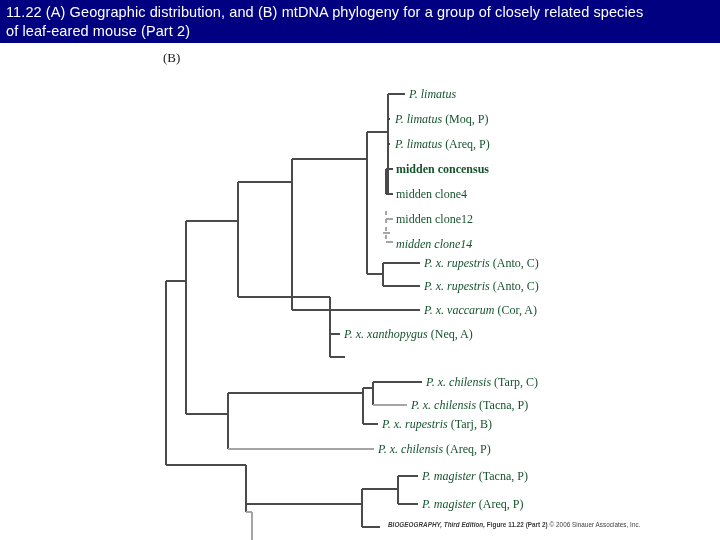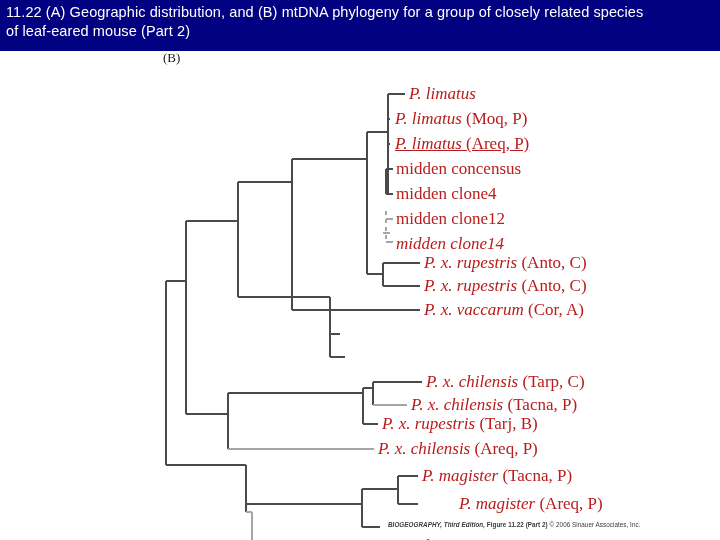--- a/index.html
+++ b/index.html
@@ -13,21 +13,21 @@
     font-family: "Liberation Sans", sans-serif;
     overflow: hidden;
     position: relative;
   }
 
   
   #slide-header {
     position: absolute;
     left: 0; top: 0;
     width: 720px;
-    height: 51px;
+    height: 43px;
     background: #000080;
     color: #ffffff;
     box-sizing: border-box;
     padding: 3px 6px 0 6px;
   }
   #slide-header .hdr-line {
     font-family: "Liberation Sans", sans-serif;
     font-size: 14.5px;
     line-height: 19px;
     letter-spacing: 0.1px;
@@ -56,22 +56,22 @@
     position: absolute;
     left: 0; top: 0;
     width: 720px;
     height: 497px;
   }
 
   
   .leaf-label {
     position: absolute;
     font-family: "Liberation Serif", serif;
-    font-size: 17px;
-    color: #b91c1c;
+    font-size: 12px;
+    color: #14532d;
     white-space: nowrap;
     line-height: 14px;
   }
   .leaf-label.italic { font-style: italic; }
   .leaf-label .plain { font-style: normal; }
 
   
   #figure-credit {
     position: absolute;
     left: 388px;
@@ -174,48 +174,49 @@
       <path d="M246,469 L252,469"></path>
       <path d="M252,503 L400,503"></path>
       <path d="M252,469 L252,503"></path>
     </g>
   </svg>
 
   <div class="leaf-label italic" style="left:409px; top:44px;"><span>P. limatus</span></div>
 
   <div class="leaf-label italic" style="left:395px; top:69px;"><span>P. limatus</span> <span class="plain">(Moq, P)</span></div>
 
-  <div class="leaf-label italic" style="left:395px; top:94px;text-decoration:underline;"><span>P. limatus</span> <span class="plain">(Areq, P)</span></div>
-
-  <div class="leaf-label" style="left:396px; top:119px;"><span>midden concensus</span></div>
+  <div class="leaf-label italic" style="left:395px; top:94px;"><span>P. limatus</span> <span class="plain">(Areq, P)</span></div>
+
+  <div class="leaf-label" style="left:396px; top:119px;font-weight:bold;"><span>midden concensus</span></div>
 
   <div class="leaf-label" style="left:396px; top:144px;"><span>midden clone4</span></div>
 
   <div class="leaf-label" style="left:396px; top:169px;"><span>midden clone12</span></div>
 
   <div class="leaf-label" style="left:396px; top:194px;font-style:italic;"><span>midden clone14</span></div>
 
   <div class="leaf-label italic" style="left:424px; top:213px;"><span>P. x. rupestris</span> <span class="plain">(Anto, C)</span></div>
 
   <div class="leaf-label italic" style="left:424px; top:236px;"><span>P. x. rupestris</span> <span class="plain">(Anto, C)</span></div>
 
   <div class="leaf-label italic" style="left:424px; top:260px;"><span>P. x. vaccarum</span> <span class="plain">(Cor, A)</span></div>
 
+  <div class="leaf-label italic" style="left:344px; top:284px;"><span>P. x. xanthopygus</span> <span class="plain">(Neq, A)</span></div>
 
 
   <div class="leaf-label italic" style="left:426px; top:332px;"><span>P. x. chilensis</span> <span class="plain">(Tarp, C)</span></div>
 
   <div class="leaf-label italic" style="left:411px; top:355px;"><span>P. x. chilensis</span> <span class="plain">(Tacna, P)</span></div>
 
   <div class="leaf-label italic" style="left:378px; top:399px;"><span>P. x. chilensis</span> <span class="plain">(Areq, P)</span></div>
 
   <div class="leaf-label italic" style="left:382px; top:374px;"><span>P. x. rupestris</span> <span class="plain">(Tarj, B)</span></div>
 
   <div class="leaf-label italic" style="left:422px; top:426px;"><span>P. magister</span> <span class="plain">(Tacna, P)</span></div>
 
-  <div class="leaf-label italic" style="left:422px; top:454px;margin-left:37px;"><span>P. magister</span> <span class="plain">(Areq, P)</span></div>
+  <div class="leaf-label italic" style="left:422px; top:454px;"><span>P. magister</span> <span class="plain">(Areq, P)</span></div>
 
 
   <div class="leaf-label italic" style="left:404px; top:496px;"><span>P. darwini</span></div>
 
   <div id="figure-credit"><span class="bolditalic">BIOGEOGRAPHY, Third Edition,</span><span class="bold"> Figure 11.22 (Part 2)</span><span> © 2006 Sinauer Associates, Inc.</span></div>
 
 </div>
 
 </body></html>

